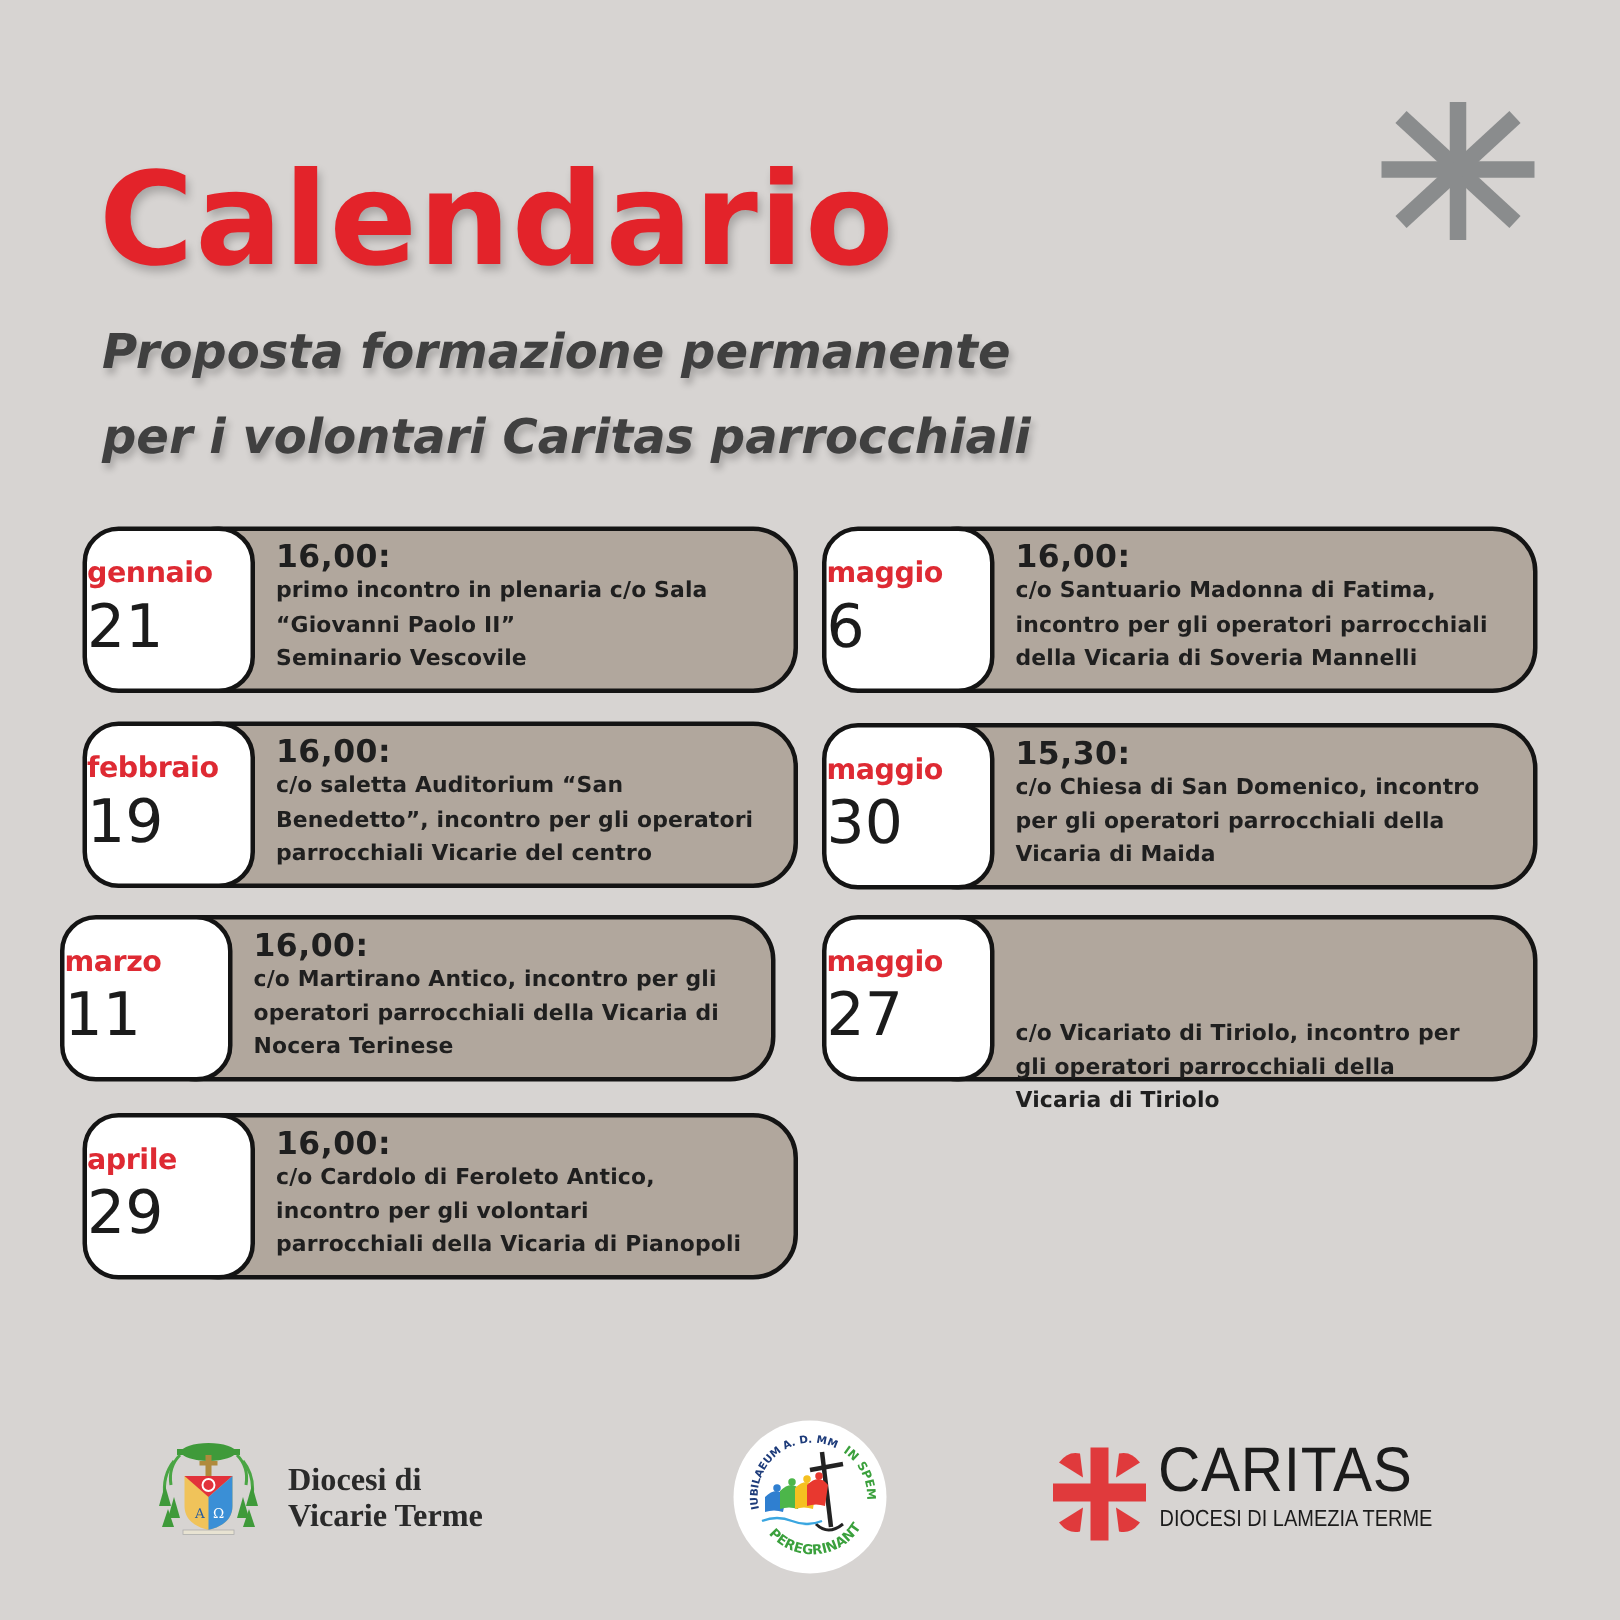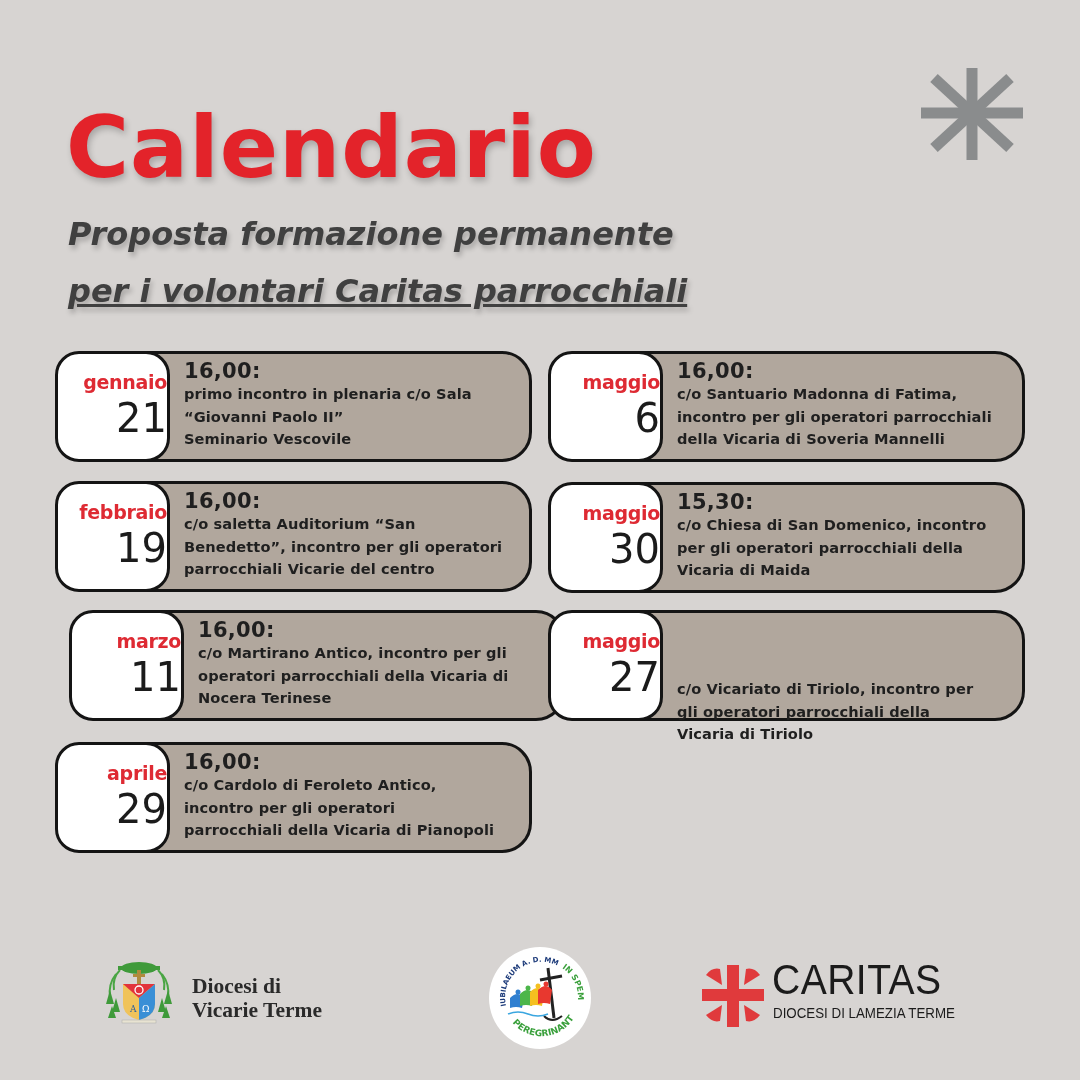--- a/index.html
+++ b/index.html
@@ -17,37 +17,37 @@
     text-shadow: 2px 4px 6px rgba(0,0,0,0.22);
   }
   .subtitle {
     position: absolute; left: 68px;
     font-family: "DejaVu Sans", sans-serif;
     font-weight: bold; font-style: italic; font-size: 32px;
     color: #404040; line-height: 1; white-space: nowrap;
     text-shadow: 2px 4px 5px rgba(0,0,0,0.22);
   }
   .sub1 { top: 218px; }
-  .sub2 { top: 275px; text-decoration: underline; }
+  .sub2 { top: 275px; }
 
   .asterisk { position: absolute; left: 918px; top: 68px; width: 108px; height: 92px; }
 
   .card {
     position: absolute; width: 477px; height: 111px;
   }
   .card-body {
     position: absolute; left: 60px; top: 0; right: 0; bottom: 0;
     background: #b1a79d; border: 3px solid #141414; border-radius: 30px;
     box-sizing: border-box;
   }
   .date-box {
     position: absolute; left: 0; top: 0; width: 115px; height: 111px;
     background: #ffffff; border: 3px solid #141414; border-radius: 24px;
     box-sizing: border-box; z-index: 2;
-    display: flex; flex-direction: column; align-items: flex-end; justify-content: center;
+    display: flex; flex-direction: column; align-items: flex-start; justify-content: center;
   }
   .month {
     color: #de2a33; font-weight: bold; font-size: 19px; line-height: 1;
     font-family: "DejaVu Sans", sans-serif; margin-top: -2px; letter-spacing: -0.3px;
   }
   .day {
     color: #1b1b1b; font-weight: normal; font-size: 40px; line-height: 1;
     font-family: "DejaVu Sans", sans-serif; margin-top: 6px;
   }
   .card-text {
@@ -122,21 +122,21 @@
     <span class="day">19</span>
   </div>
   <div class="card-text">
     <div class="time">16,00:</div>
     <div class="desc">c/o saletta Auditorium “San
 Benedetto”, incontro per gli operatori
 parrocchiali Vicarie del centro</div>
   </div>
 </div>
 
-<div class="card" style="left:69px; top:610px;padding-left:20px;">
+<div class="card" style="left:40px; top:610px;">
   <div class="card-body"></div>
   <div class="date-box">
     <span class="month">marzo</span>
     <span class="day">11</span>
   </div>
   <div class="card-text">
     <div class="time">16,00:</div>
     <div class="desc">c/o Martirano Antico, incontro per gli
 operatori parrocchiali della Vicaria di
 Nocera Terinese</div>
@@ -145,21 +145,21 @@
 
 <div class="card" style="left:55px; top:742px;">
   <div class="card-body"></div>
   <div class="date-box">
     <span class="month">aprile</span>
     <span class="day">29</span>
   </div>
   <div class="card-text">
     <div class="time">16,00:</div>
     <div class="desc">c/o Cardolo di Feroleto Antico,
-incontro per gli operatori
+incontro per gli volontari
 parrocchiali della Vicaria di Pianopoli</div>
   </div>
 </div>
 
 <div class="card" style="left:548px; top:351px;">
   <div class="card-body"></div>
   <div class="date-box">
     <span class="month">maggio</span>
     <span class="day">6</span>
   </div>

